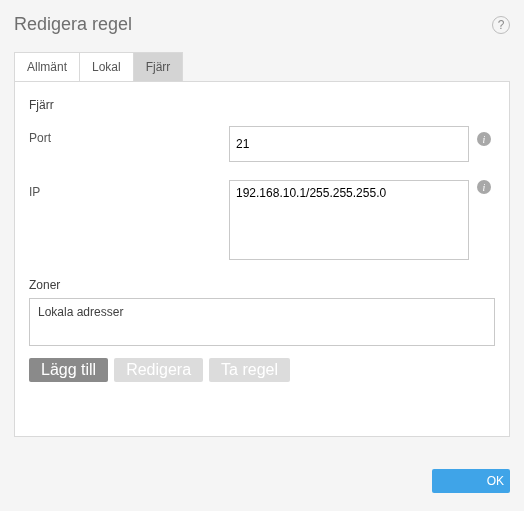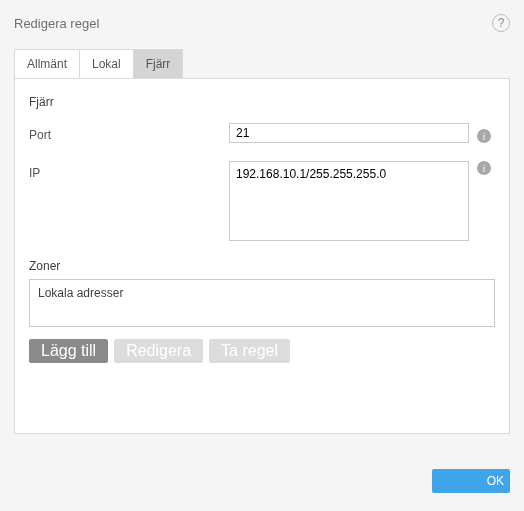--- a/index.html
+++ b/index.html
@@ -19,21 +19,21 @@
     background: #f5f5f5;
     position: relative;
   }
   .titlebar {
     display: flex;
     justify-content: space-between;
     align-items: center;
     padding: 14px 14px 16px 14px;
   }
   .dialog-title {
-    font-size: 13px;
+    font-size: 18px;
     color: #6f6f6f;
     text-align: right;
   }
   .help-icon {
     width: 18px;
     height: 18px;
     border: 1px solid #bdbdbd;
     border-radius: 50%;
     display: flex;
     align-items: center;
@@ -82,21 +82,21 @@
     padding-top: 5px;
     color: #555;
   }
   .field-input-wrap {
     display: flex;
     align-items: flex-start;
     flex: 1;
   }
   input[type="text"].port-input {
     width: 240px;
-    height: 20px;
+    height: 36px;
     border: 1px solid #c9c9c9;
     padding: 0 6px;
     font-size: 12px;
     outline: none;
   }
   textarea.ip-input {
     width: 240px;
     height: 80px;
     border: 1px solid #c9c9c9;
     padding: 5px 6px;

